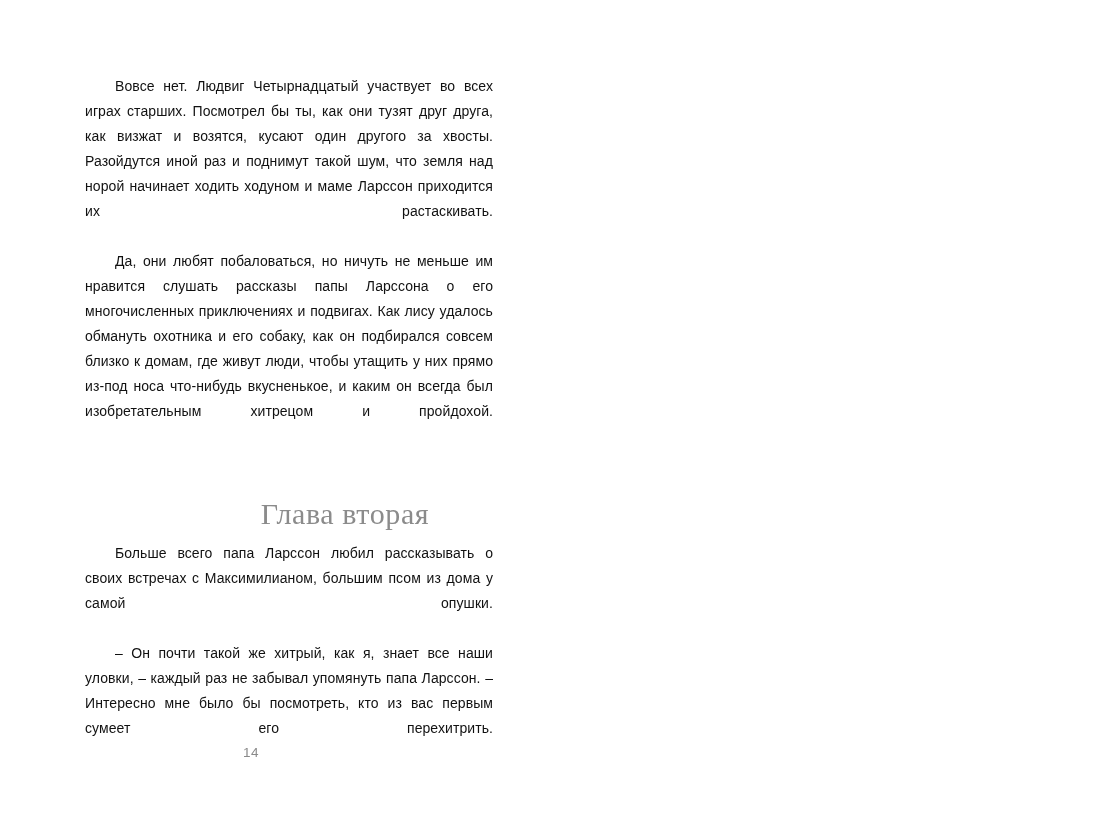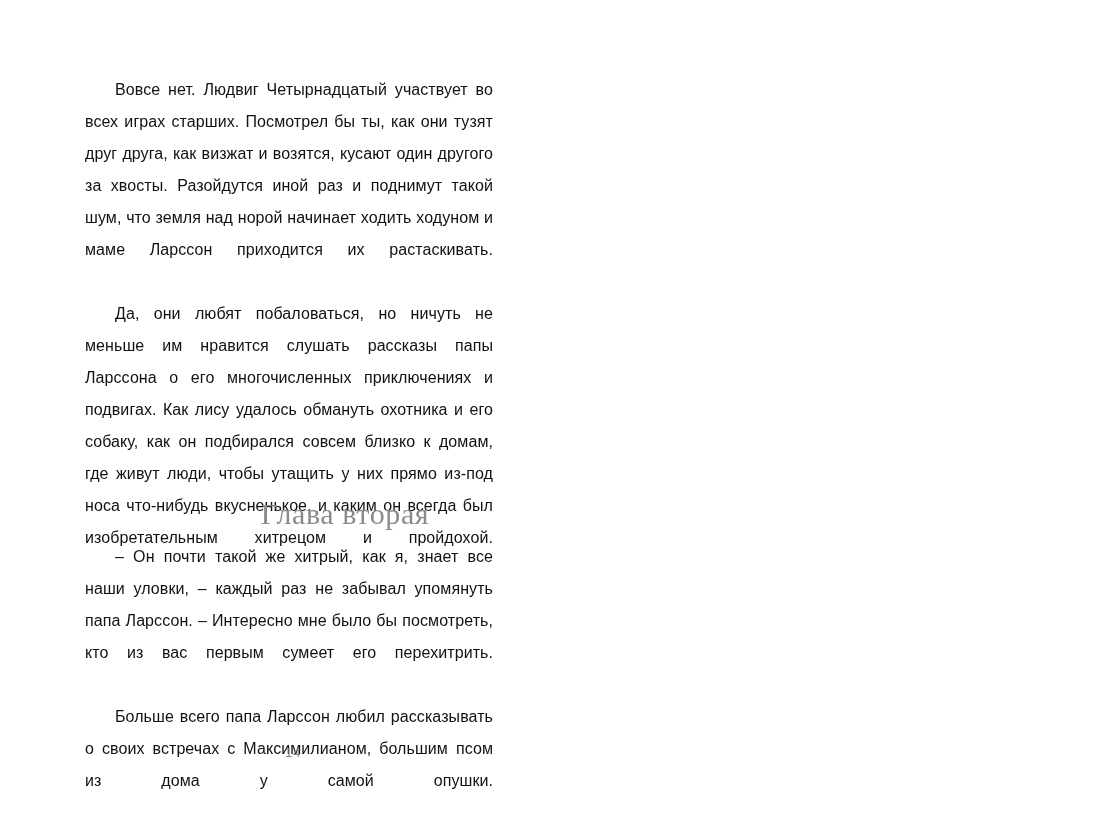--- a/index.html
+++ b/index.html
@@ -28,22 +28,22 @@
     position: absolute;
     top: 0;
     height: 825px;
   }
   .page-left  { left: 0;   width: 550px; }
   .page-right { left: 550px; width: 550px; }
 
   .col {
     position: absolute;
     width: 408px;
-    font-size: 16px;
-    line-height: 32px;
+    font-size: 14px;
+    line-height: 25px;
     text-align: justify;
     text-justify: inter-word;
     letter-spacing: 0.08px;
     word-spacing: 0.2px;
     color: #111111;
   }
   .col-left  { left: 85px;  top: 74px; }
 
   p.para {
     margin: 0;
@@ -75,21 +75,20 @@
     white-space: nowrap;
     padding-left: 112px;
     box-sizing: border-box;
   }
 
   
   .folio {
     position: absolute;
     top: 745px;
     width: 100px;
-    text-align: center;
     font-size: 13.5px;
     color: #8a8a8a;
     letter-spacing: 0.4px;
   }
   .folio-left  { left: 243px; }
 </style>
 </head>
 <body>
 
 <div class="spread">
@@ -97,22 +96,22 @@
   <div class="page page-left">
 
     <div class="col col-left">
       <p class="para">Вовсе нет. Людвиг Четырнадцатый участвует во всех играх старших. Посмотрел бы ты, как они тузят друг друга, как визжат и возятся, кусают один другого за хвосты. Разойдутся иной раз и поднимут такой шум, что земля над норой начинает ходить ходуном и маме Ларссон приходится их растаскивать.</p>
       <p class="para">Да, они любят побаловаться, но ничуть не меньше им нравится слушать рассказы папы Ларссона о его многочисленных приключениях и подвигах. Как лису удалось обмануть охотника и его собаку, как он подбирался совсем близко к домам, где живут люди, чтобы утащить у них прямо из-под носа что-нибудь вкусненькое, и каким он всегда был изобретательным хитрецом и пройдохой.</p>
     </div>
 
     <div class="chapter-title">Глава вторая</div>
 
     <div class="col" style="left:85px; top:541px;">
+      <p class="para">Больше всего папа Ларссон любил рассказывать о своих встречах с Максимилианом, большим псом из дома у самой опушки.</p>
       <p class="para">– Он почти такой же хитрый, как я, знает все наши уловки, – каждый раз не забывал упомянуть папа Ларссон. – Интересно мне было бы посмотреть, кто из вас первым сумеет его перехитрить.</p>
-      <p class="para">Больше всего папа Ларссон любил рассказывать о своих встречах с Максимилианом, большим псом из дома у самой опушки.</p>
     </div>
 
     <div class="folio folio-left">14</div>
   </div>
 
   <div class="page page-right">
 
     
 
     

